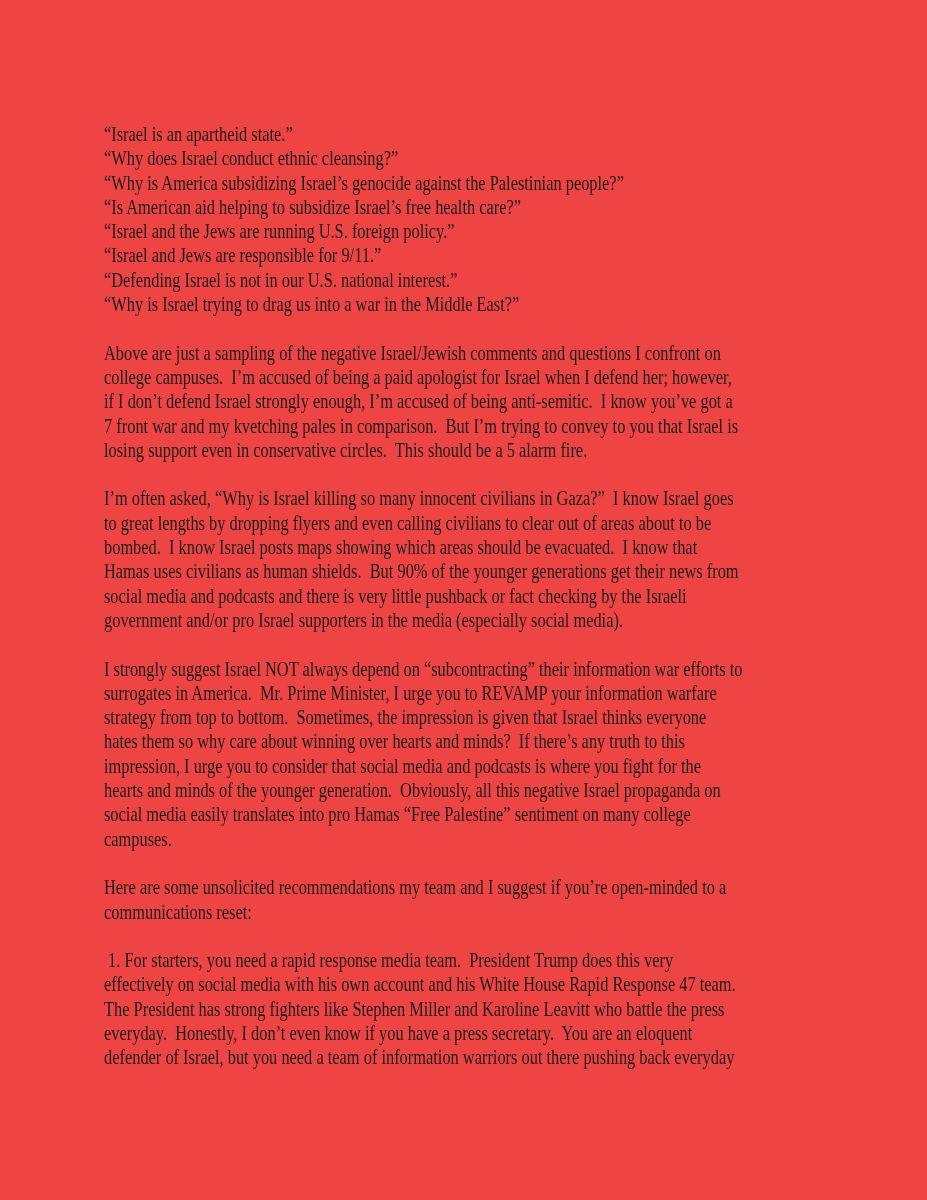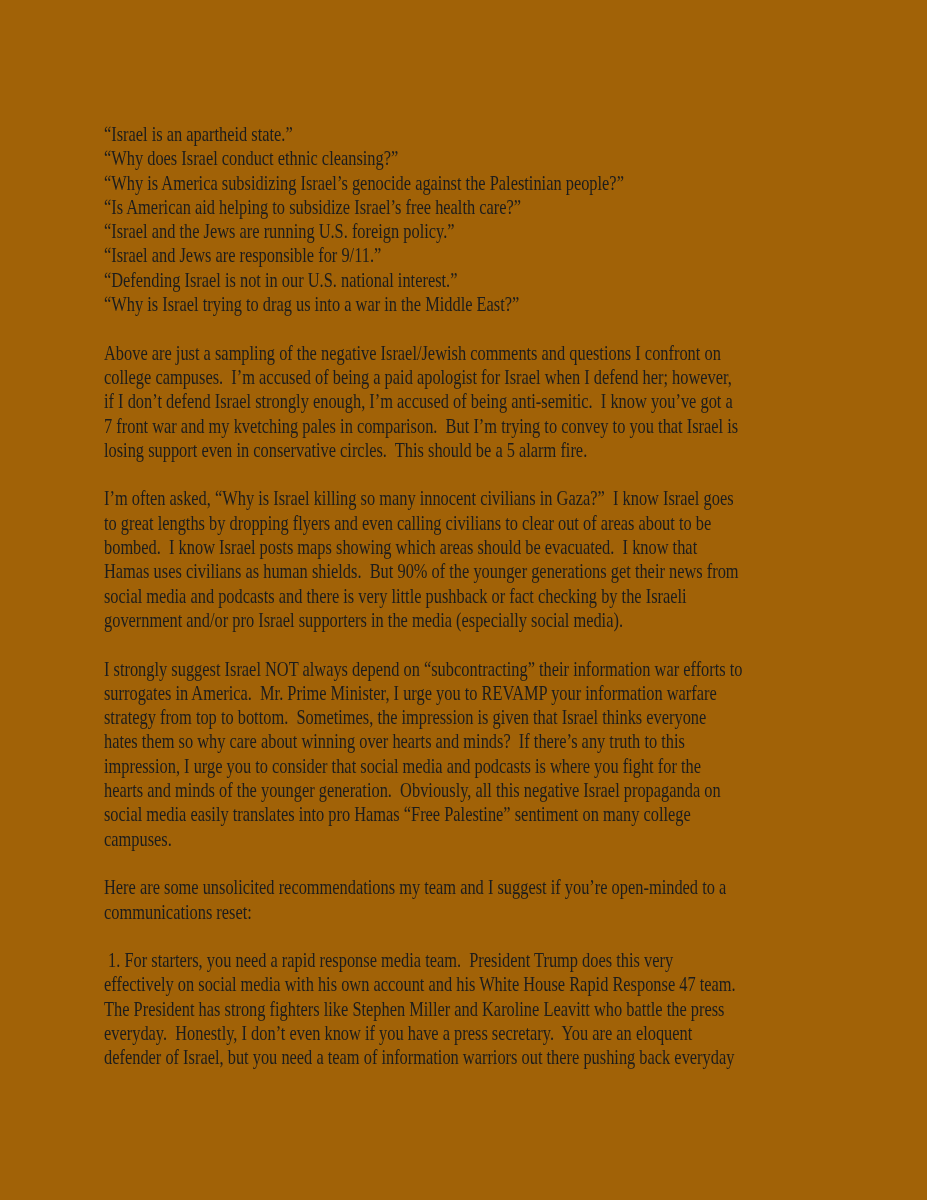--- a/index.html
+++ b/index.html
@@ -4,21 +4,21 @@
 <style>
   html, body {
     margin: 0;
     padding: 0;
     background: #ffffff;
   }
   .page {
     position: relative;
     width: 927px;
     height: 1200px;
-    background: #a16207;
+    background: #ef4444;
     overflow: hidden;
   }
   .letter-body {
     position: absolute;
     left: 104px;
     top: 122px;
     width: 1020px;
     transform: scaleX(0.78);
     transform-origin: 0 0;
     font-family: "Liberation Serif", "DejaVu Serif", serif;

